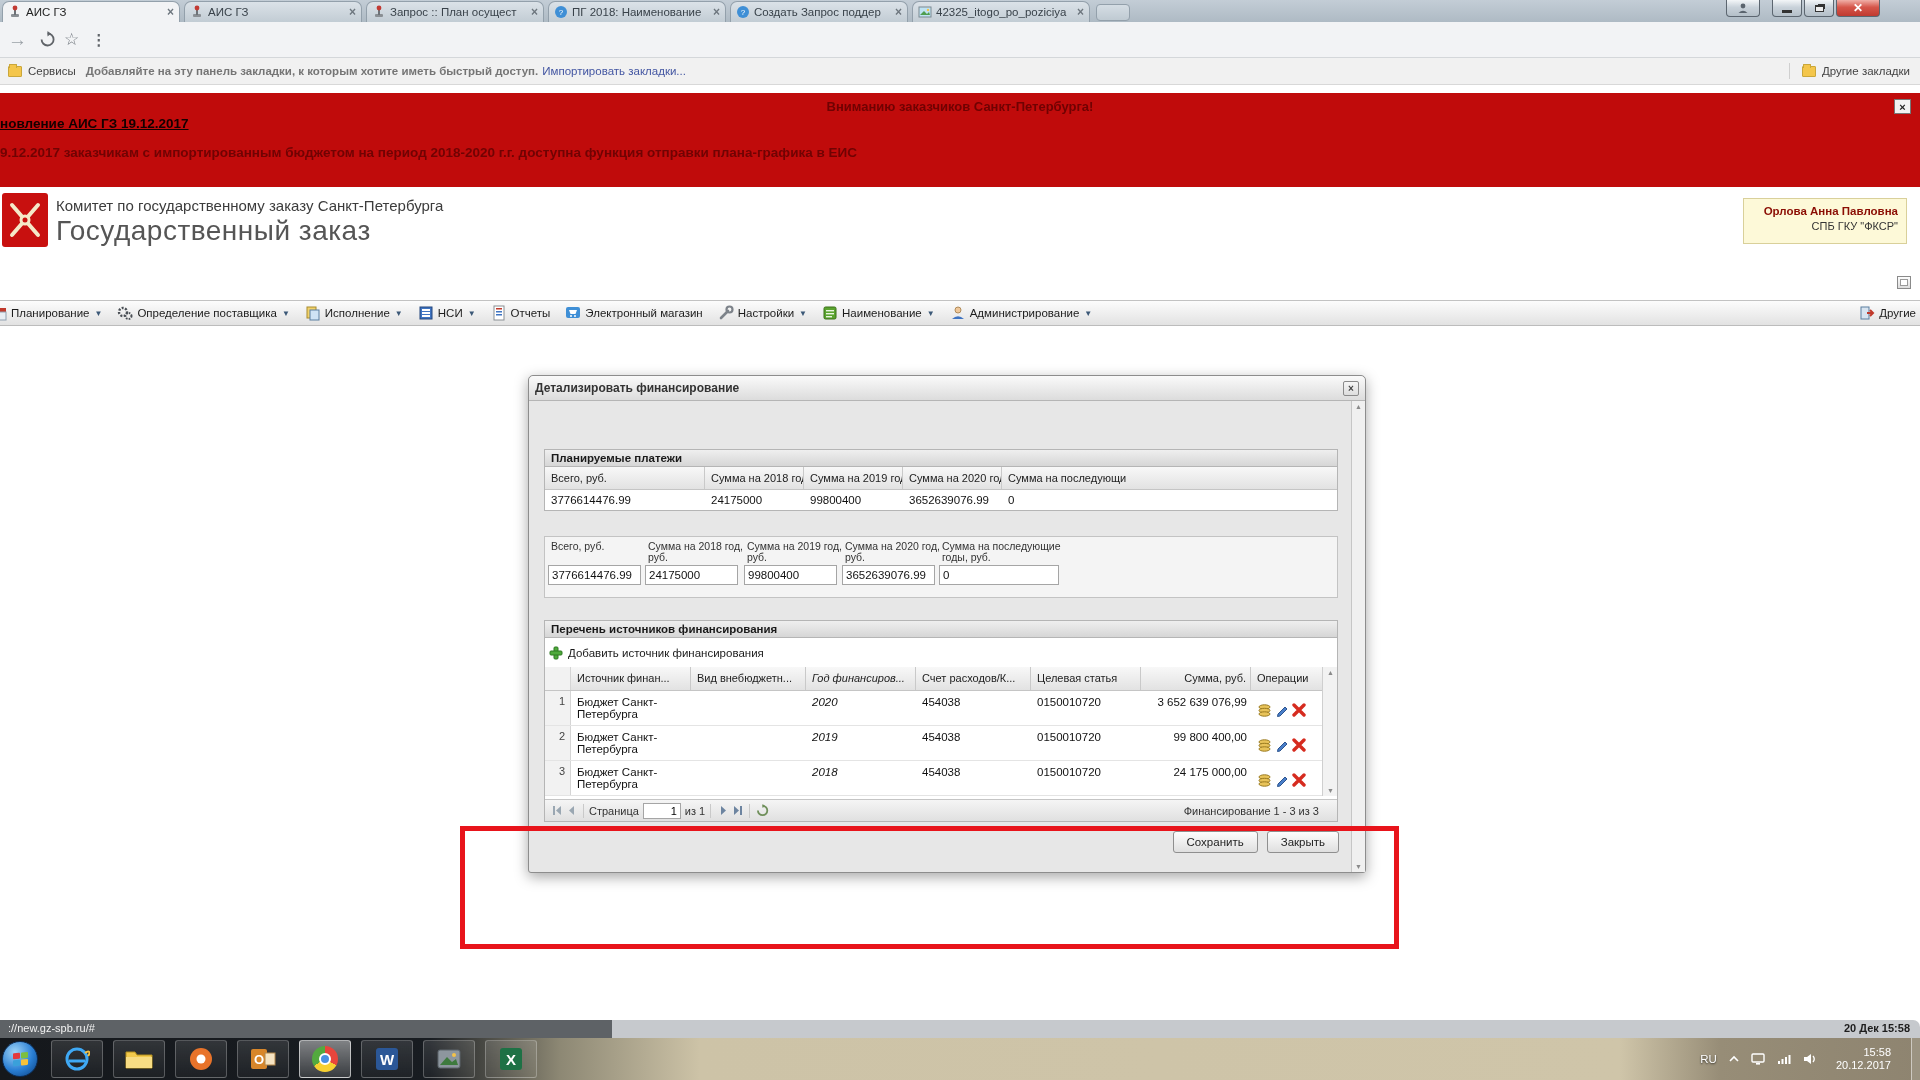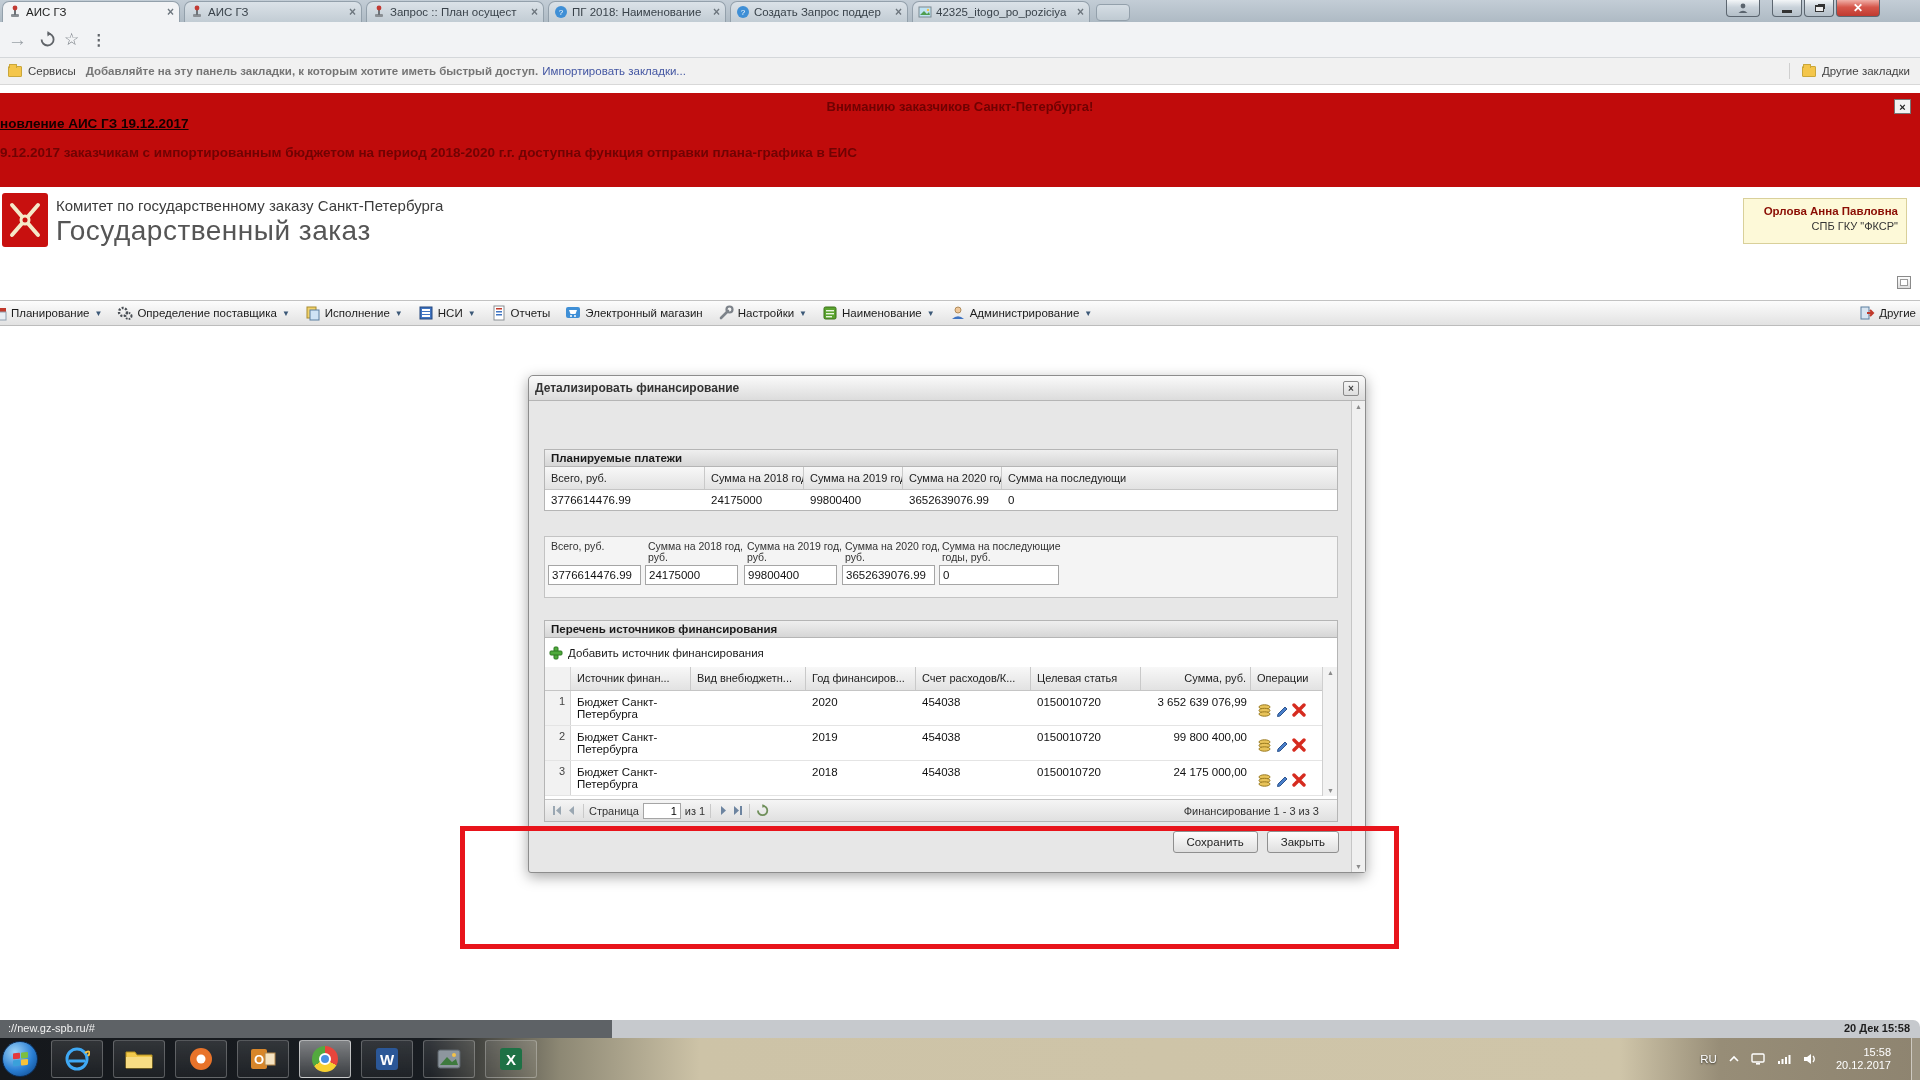--- a/index.html
+++ b/index.html
@@ -117,21 +117,21 @@
 
   .fs2 { top:244px; height:202px; }
   .add-row { height:29px; display:flex; align-items:center; gap:5px; padding-left:4px; background:#fff; font-size:11.5px; color:#1a1a1a; }
   .grid-wrap { position:relative; }
   .grid-scroll { position:absolute; right:0; top:0; bottom:0; width:15px; background:#f2f2f2; border-left:1px solid #cfcfcf; }
   .grid-scroll::before { content:"▲"; position:absolute; top:2px; left:4px; font-size:7px; color:#8a8a8a; }
   .grid-scroll::after { content:"▼"; position:absolute; bottom:2px; left:4px; font-size:7px; color:#8a8a8a; }
   .src-head { display:flex; height:24px; background:linear-gradient(#f8f8f8,#e2e2e2); border-bottom:1px solid #c5c5c5; width:779px; }
   .src-row { display:flex; min-height:35px; background:#fff; border-bottom:1px solid #e4e4e4; width:779px; }
   .sc-num { width:26px; background:#f2f2f2; border-right:1px solid #d5d5d5; font-size:11px; color:#444; text-align:right; padding:4px 5px 0 0; }
-  .sc-src { width:120px; } .sc-type { width:115px; } .sc-year { width:110px; } .sc-acct { width:115px; }
+  .sc-src { width:120px; } .sc-type { width:115px; } .sc-year { width:110px;font-style:italic; } .sc-acct { width:115px; }
   .sc-art { width:110px; } .sc-sum { width:110px; text-align:right; } .sc-ops { width:73px; border-right:none; }
   .src-row .td { padding-top:5px; white-space:normal; line-height:12px; }
   .ops { display:flex; gap:3px; align-items:center; padding-top:4px; padding-left:6px; }
 
   .pager { position:absolute; left:0; right:0; bottom:0; height:22px; background:linear-gradient(#f5f5f5,#e0e0e0);
            border-top:1px solid #c5c5c5; display:flex; align-items:center; font-size:11px; color:#333; padding-left:5px; }
   .pg-sep { width:1px; height:14px; background:#c9c9c9; margin:0 5px; }
   .pg-ico { width:14px; height:14px; display:flex; align-items:center; justify-content:center; }
   .pg-input { width:38px; height:16px; border:1px solid #a5a5a5; font-size:11px; text-align:right; padding-right:3px; margin:0 4px; font-family:"Liberation Sans",sans-serif; }
   .pg-status { margin-left:auto; margin-right:18px; color:#333; }

